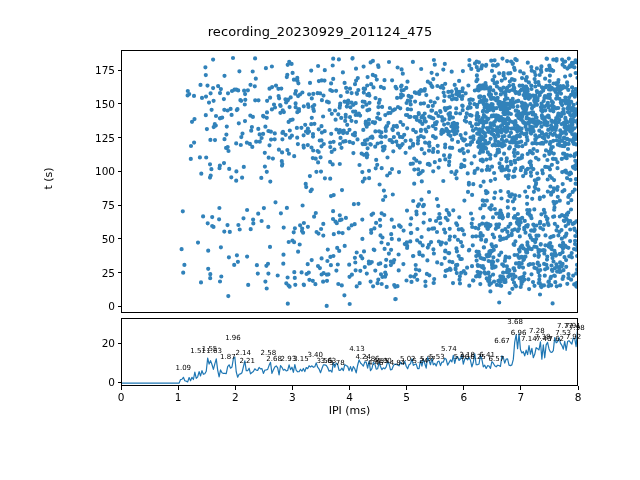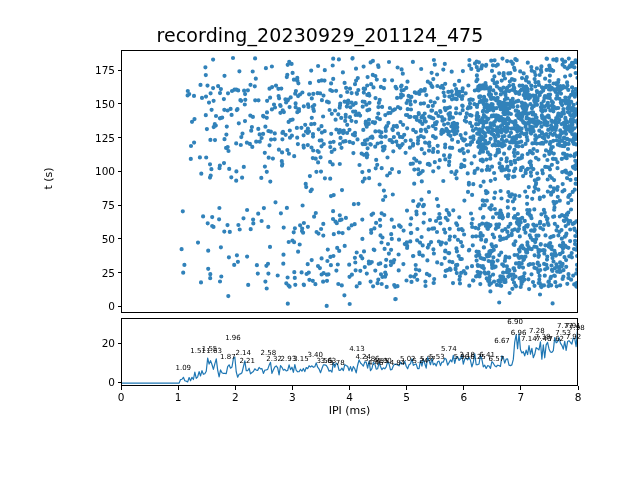--- a/index.html
+++ b/index.html
@@ -7,21 +7,21 @@
     width:640px;height:480px;
     background:#ffffff;
     font-family:"DejaVu Sans","Liberation Sans",sans-serif;
     overflow:hidden;
     position:relative;
   }
   #figure{position:absolute;left:0;top:0;width:640px;height:480px;}
 
   #title{
     position:absolute;left:0;top:24px;width:640px;
-    text-align:center;font-size:19px;color:#000;
+    text-align:center;font-size:13px;color:#000;
     letter-spacing:0.1px;
   }
 
   
   .axes-frame{
     position:absolute;
     border:1.1px solid #000;
     box-sizing:border-box;
     background:#fff;
     overflow:hidden;
@@ -141,21 +141,21 @@
   <div id="annot-layer">
       <div class="peak-label" style="left: 62.2662px; top: 47.3429px;">1.09</div>
       <div class="peak-label" style="left: 77px; top: 29.8571px;">1.51</div>
       <div class="peak-label" style="left: 88.5437px; top: 27.9143px;">1.55</div>
       <div class="peak-label" style="left: 93.1137px; top: 29.8571px;">1.63</div>
       <div class="peak-label" style="left: 111.965px; top: 17px;">1.96</div>
       <div class="peak-label" style="left: 106.824px; top: 35.6857px;">1.87</div>
       <div class="peak-label" style="left: 126.246px; top: 39.5714px;">2.21</div>
       <div class="peak-label" style="left: 122.248px; top: 31.8px;">2.14</div>
       <div class="peak-label" style="left: 147.382px; top: 31.8px;">2.58</div>
-      <div class="peak-label" style="left: 153.095px; top: 37.6286px;">2.32</div>
+      <div class="peak-label" style="left: 153.095px; top: 37.6286px;">2.68</div>
       <div class="peak-label" style="left: 167.376px; top: 37.6286px;">2.93</div>
       <div class="peak-label" style="left: 179.944px; top: 37.6286px;">3.15</div>
       <div class="peak-label" style="left: 194.225px; top: 33.7429px;">3.40</div>
       <div class="peak-label" style="left: 203.365px; top: 39.5714px;">3.56</div>
       <div class="peak-label" style="left: 207.364px; top: 39.5714px;">3.63</div>
       <div class="peak-label" style="left: 215.933px; top: 41.5143px;">3.78</div>
       <div class="peak-label" style="left: 235.926px; top: 27.9143px;">4.13</div>
       <div class="peak-label" style="left: 242.21px; top: 35.6857px;">4.24</div>
       <div class="peak-label" style="left: 250.779px; top: 37.6286px;">3.86</div>
       <div class="peak-label" style="left: 254.778px; top: 41.5143px;">4.46</div>
@@ -166,21 +166,21 @@
       <div class="peak-label" style="left: 299.335px; top: 39.5714px;">5.24</div>
       <div class="peak-label" style="left: 306.761px; top: 37.6286px;">5.37</div>
       <div class="peak-label" style="left: 315.901px; top: 35.6857px;">5.53</div>
       <div class="peak-label" style="left: 327.897px; top: 27.9143px;">5.74</div>
       <div class="peak-label" style="left: 340.465px; top: 35.6857px;">5.96</div>
       <div class="peak-label" style="left: 346.177px; top: 33.7429px;">3.18</div>
       <div class="peak-label" style="left: 357.031px; top: 35.6857px;">6.25</div>
       <div class="peak-label" style="left: 366.171px; top: 33.7429px;">6.41</div>
       <div class="peak-label" style="left: 375.311px; top: 37.6286px;">6.57</div>
       <div class="peak-label" style="left: 381.024px; top: 20.1429px;">6.67</div>
-      <div class="peak-label" style="left: 394.163px; top: 0.714286px;">6.90</div>
+      <div class="peak-label" style="left: 394.163px; top: 0.714286px;">3.68</div>
       <div class="peak-label" style="left: 397.59px; top: 12px;">6.96</div>
       <div class="peak-label" style="left: 407.872px; top: 18px;">7.14</div>
       <div class="peak-label" style="left: 415.87px; top: 10.4286px;">7.28</div>
       <div class="peak-label" style="left: 421.582px; top: 16.2571px;">7.38</div>
       <div class="peak-label" style="left: 422.725px; top: 18.2px;">7.40</div>
       <div class="peak-label" style="left: 430.151px; top: 12.3714px; margin-left: 12px;">7.53</div>
       <div class="peak-label" style="left: 435.293px; top: 18.2px;">7.62</div>
       <div class="peak-label" style="left: 443.861px; top: 5px; text-align: right;">7.77</div>
       <div class="peak-label" style="left: 451.859px; top: 4.6px;">7.91</div>
       <div class="peak-label" style="left: 452.43px; top: 16.2571px;">7.92</div>

